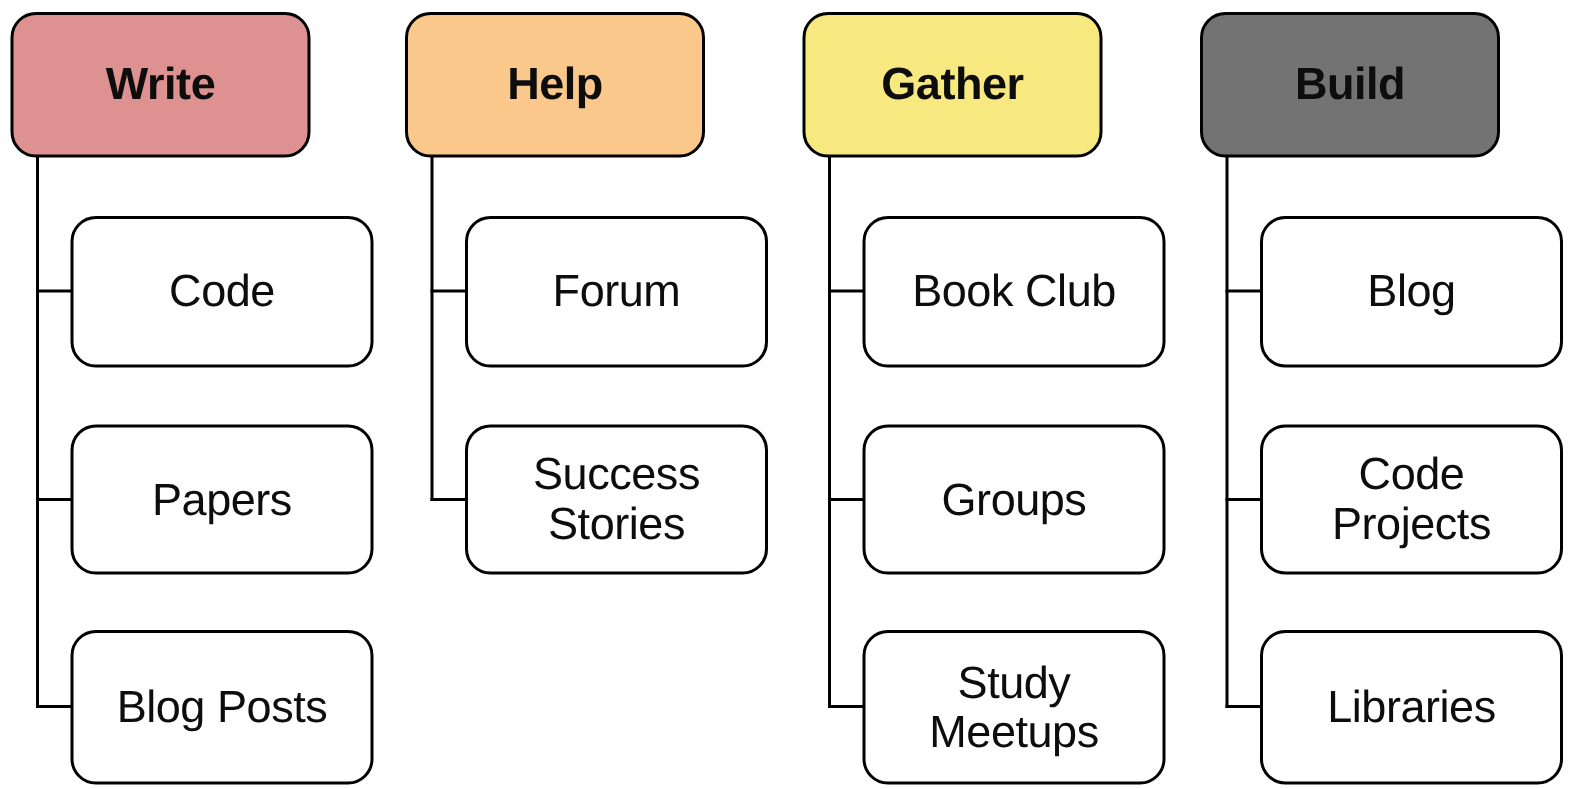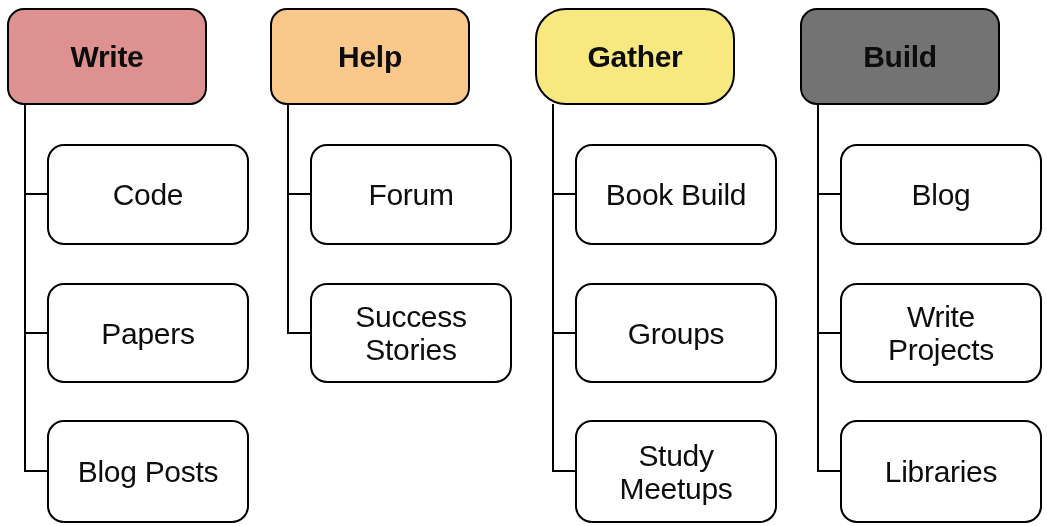--- a/index.html
+++ b/index.html
@@ -79,34 +79,34 @@
     <div class="trunk t3"></div>
     <div class="branch b1"></div>
     <div class="branch b2"></div>
     <div class="branch b3"></div>
     <div class="cbox r1">Code</div>
     <div class="cbox r2">Papers</div>
     <div class="cbox r3">Blog Posts</div>
   </div>
 
   <div class="col c3">
-    <div class="hbox" style="background-color: rgb(247, 233, 127); border-radius: 31px;">Gather</div>
+    <div class="hbox" style="background-color: rgb(247, 233, 127);">Gather</div>
     <div class="trunk t3"></div>
     <div class="branch b1"></div>
     <div class="branch b2"></div>
     <div class="branch b3"></div>
-    <div class="cbox r1">Book Build</div>
+    <div class="cbox r1">Book Club</div>
     <div class="cbox r2">Groups</div>
     <div class="cbox r3">Study Meetups</div>
   </div>
 
   <div class="col c4">
     <div class="hbox" style="background-color: #737373;">Build</div>
     <div class="trunk t3"></div>
     <div class="branch b1"></div>
     <div class="branch b2"></div>
     <div class="branch b3"></div>
     <div class="cbox r1">Blog</div>
-    <div class="cbox r2">Write Projects</div>
+    <div class="cbox r2">Code Projects</div>
     <div class="cbox r3">Libraries</div>
   </div>
 
 </div>
 
 </body></html>

